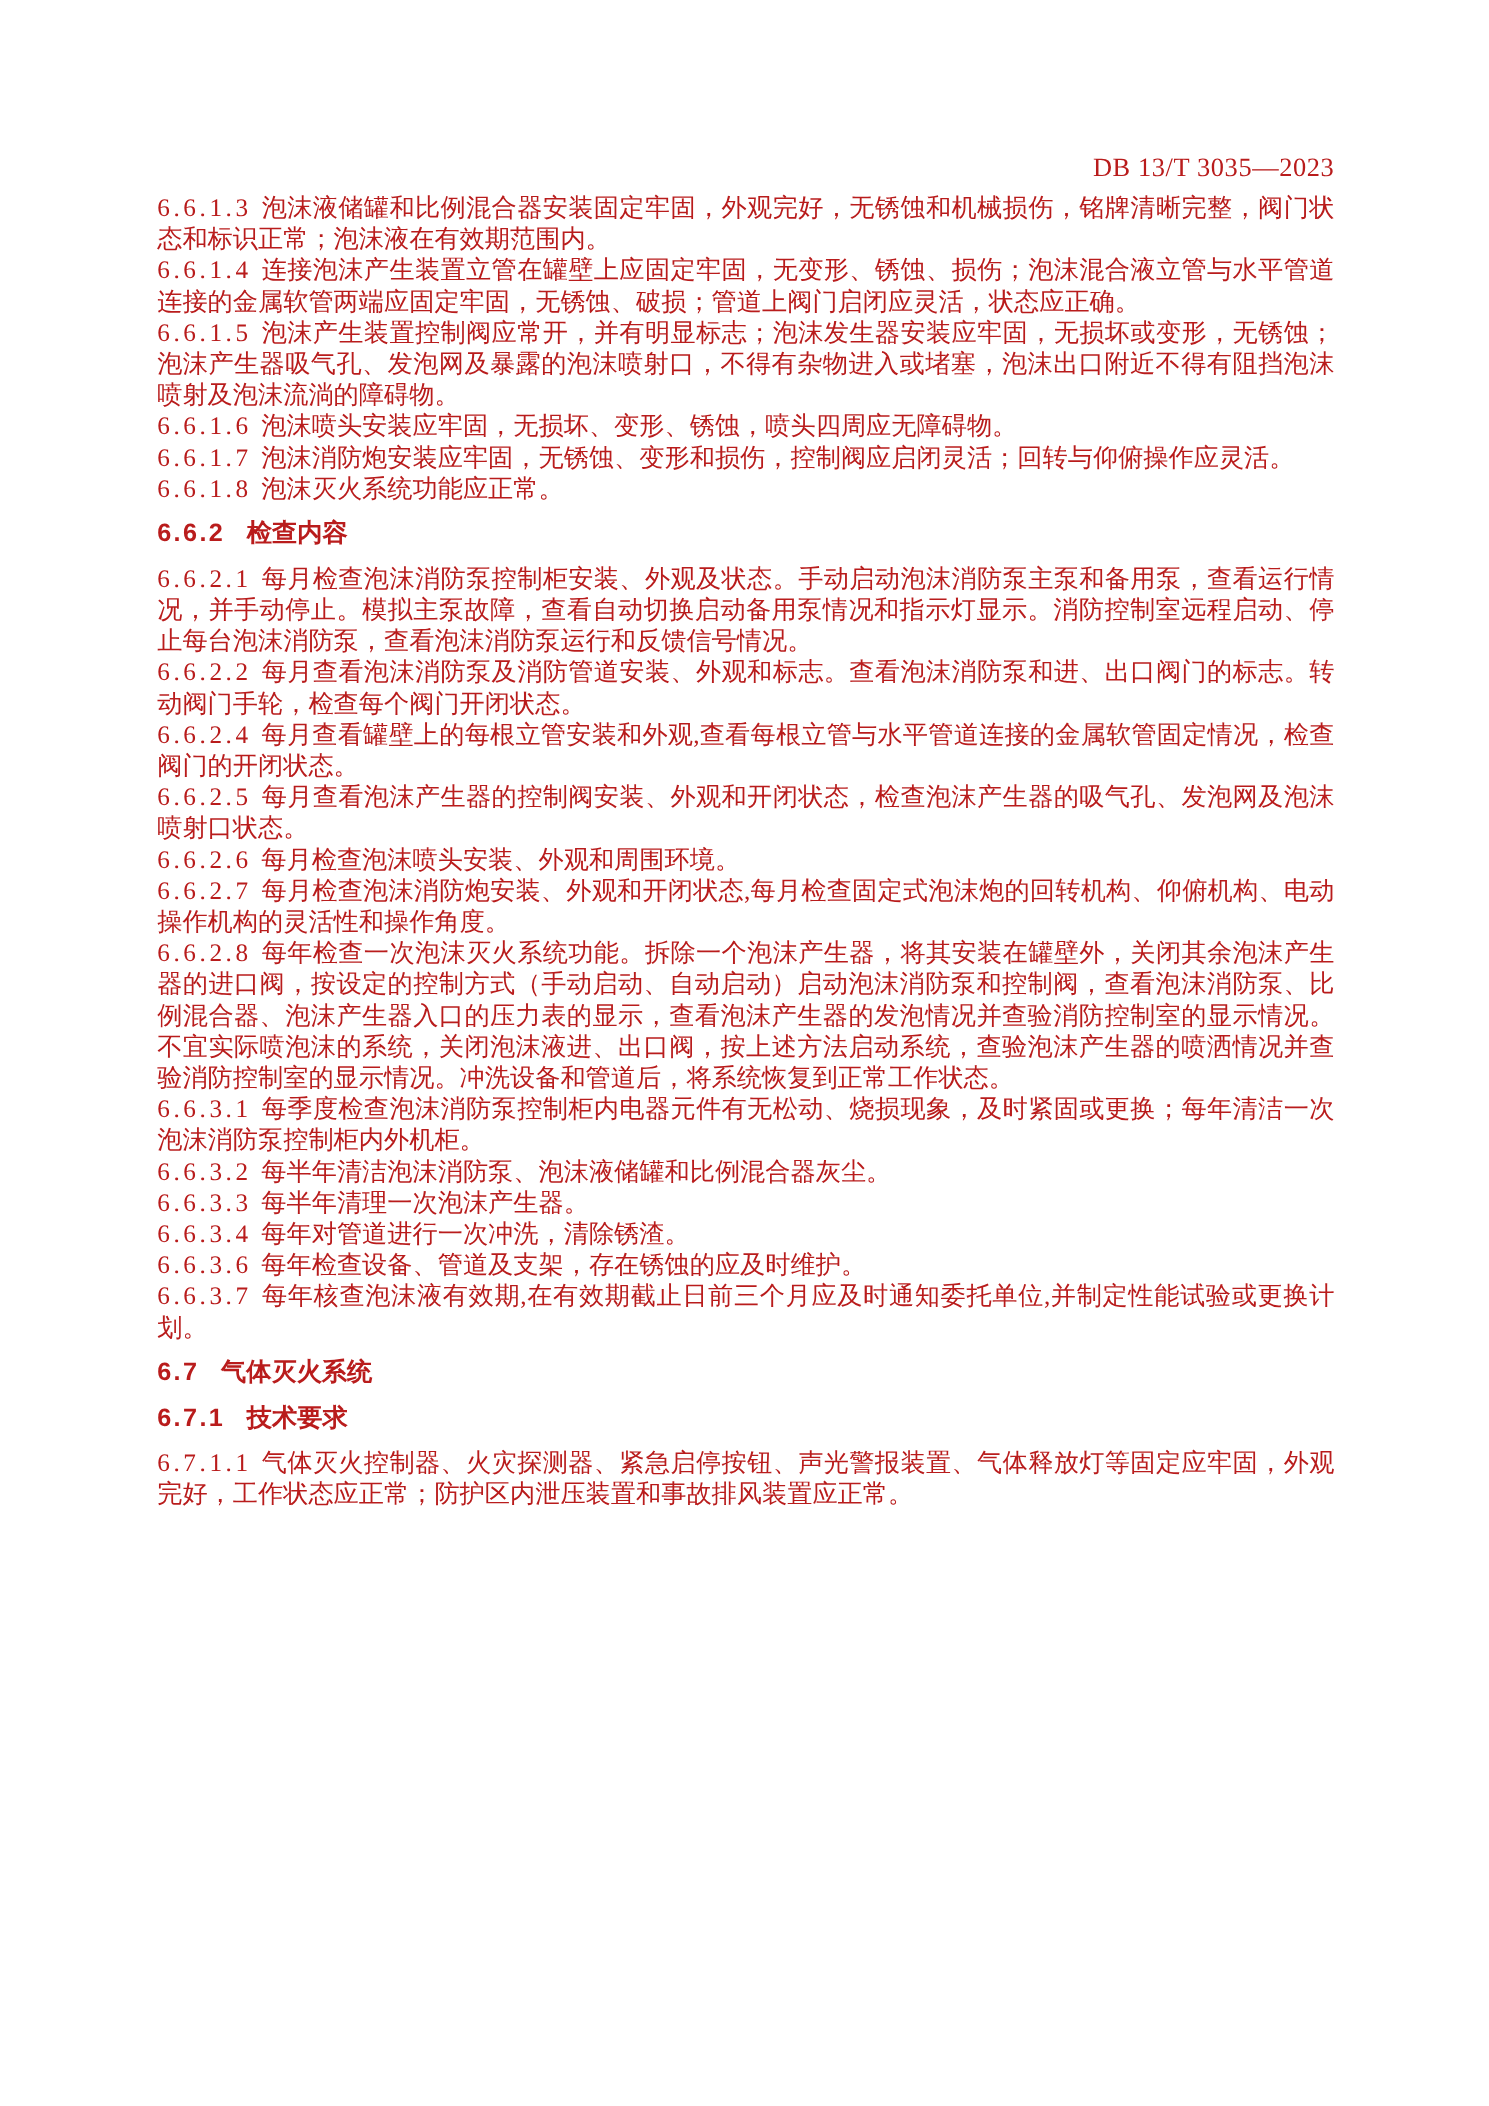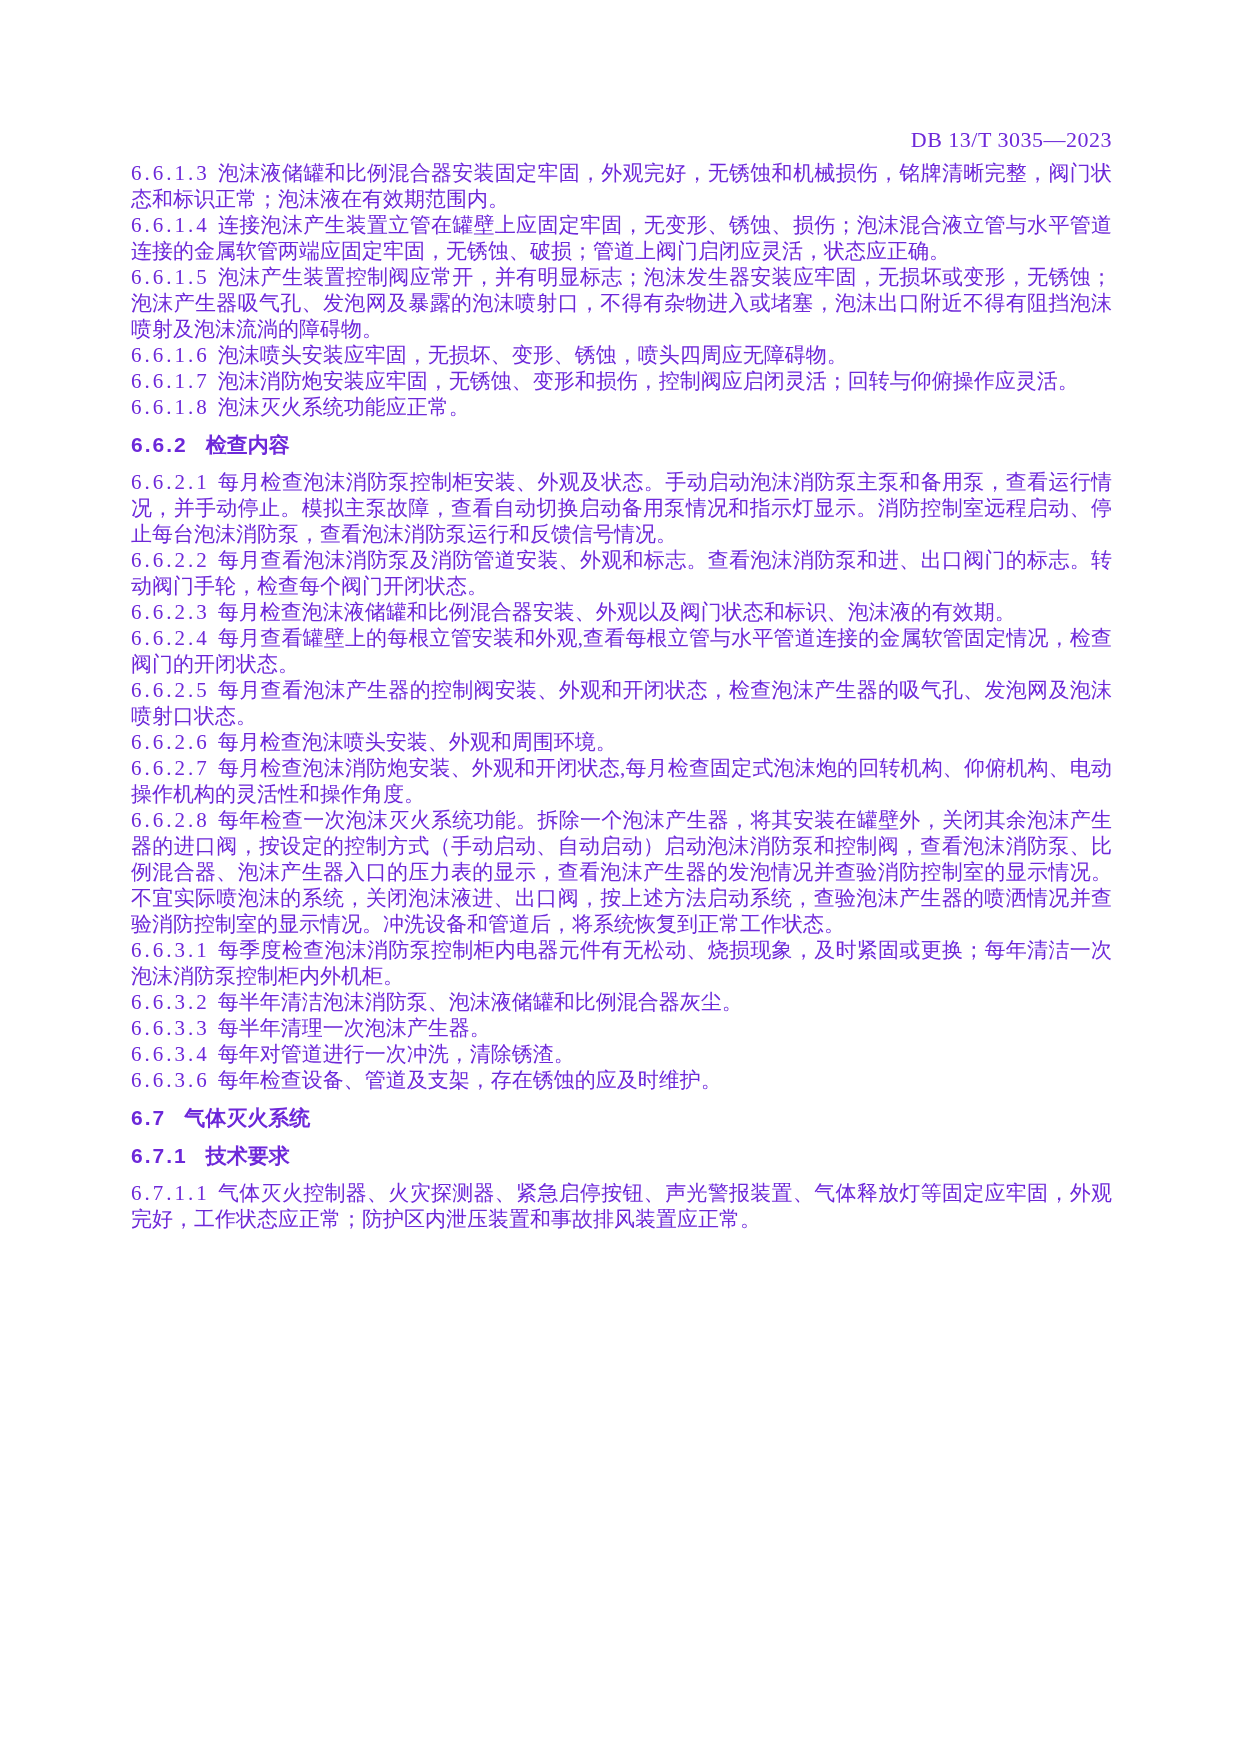--- a/index.html
+++ b/index.html
@@ -4,21 +4,21 @@
 <style>
   * { box-sizing: border-box; }
   html, body { margin: 0; padding: 0; }
   body { background: #ffffff; }
 
   .page {
     position: relative;
     width: 1241px;
     height: 1463px;
     background: #ffffff;
-    color: #6d28d9;
+    color: #b91c1c;
     font-family: "Liberation Serif", "DejaVu Serif", serif;
     overflow: hidden;
   }
 
   .doc-number {
     position: absolute;
     top: 127px;
     right: 129px;
     font-size: 22px;
     letter-spacing: 0.5px;
@@ -76,30 +76,30 @@
   <div class="doc-body">
       <p class="clause"><span class="num">6.6.1.3</span><span class="txt">泡沫液储罐和比例混合器安装固定牢固，外观完好，无锈蚀和机械损伤，铭牌清晰完整，阀门状态和标识正常；泡沫液在有效期范围内。</span></p>
       <p class="clause"><span class="num">6.6.1.4</span><span class="txt">连接泡沫产生装置立管在罐壁上应固定牢固，无变形、锈蚀、损伤；泡沫混合液立管与水平管道连接的金属软管两端应固定牢固，无锈蚀、破损；管道上阀门启闭应灵活，状态应正确。</span></p>
       <p class="clause"><span class="num">6.6.1.5</span><span class="txt">泡沫产生装置控制阀应常开，并有明显标志；泡沫发生器安装应牢固，无损坏或变形，无锈蚀；泡沫产生器吸气孔、发泡网及暴露的泡沫喷射口，不得有杂物进入或堵塞，泡沫出口附近不得有阻挡泡沫喷射及泡沫流淌的障碍物。</span></p>
       <p class="clause"><span class="num">6.6.1.6</span><span class="txt">泡沫喷头安装应牢固，无损坏、变形、锈蚀，喷头四周应无障碍物。</span></p>
       <p class="clause"><span class="num">6.6.1.7</span><span class="txt">泡沫消防炮安装应牢固，无锈蚀、变形和损伤，控制阀应启闭灵活；回转与仰俯操作应灵活。</span></p>
       <p class="clause"><span class="num">6.6.1.8</span><span class="txt">泡沫灭火系统功能应正常。</span></p>
       <h3 class="heading"><span class="num">6.6.2</span><span class="txt">检查内容</span></h3>
       <p class="clause"><span class="num">6.6.2.1</span><span class="txt">每月检查泡沫消防泵控制柜安装、外观及状态。手动启动泡沫消防泵主泵和备用泵，查看运行情况，并手动停止。模拟主泵故障，查看自动切换启动备用泵情况和指示灯显示。消防控制室远程启动、停止每台泡沫消防泵，查看泡沫消防泵运行和反馈信号情况。</span></p>
       <p class="clause"><span class="num">6.6.2.2</span><span class="txt">每月查看泡沫消防泵及消防管道安装、外观和标志。查看泡沫消防泵和进、出口阀门的标志。转动阀门手轮，检查每个阀门开闭状态。</span></p>
-      <p class="clause"><span class="num">6.6.2.3</span><span class="txt">每月检查泡沫液储罐和比例混合器安装、外观以及阀门状态和标识、泡沫液的有效期。</span></p>
       <p class="clause"><span class="num">6.6.2.4</span><span class="txt">每月查看罐壁上的每根立管安装和外观,查看每根立管与水平管道连接的金属软管固定情况，检查阀门的开闭状态。</span></p>
       <p class="clause"><span class="num">6.6.2.5</span><span class="txt">每月查看泡沫产生器的控制阀安装、外观和开闭状态，检查泡沫产生器的吸气孔、发泡网及泡沫喷射口状态。</span></p>
       <p class="clause"><span class="num">6.6.2.6</span><span class="txt">每月检查泡沫喷头安装、外观和周围环境。</span></p>
       <p class="clause"><span class="num">6.6.2.7</span><span class="txt">每月检查泡沫消防炮安装、外观和开闭状态,每月检查固定式泡沫炮的回转机构、仰俯机构、电动操作机构的灵活性和操作角度。</span></p>
       <p class="clause"><span class="num">6.6.2.8</span><span class="txt">每年检查一次泡沫灭火系统功能。拆除一个泡沫产生器，将其安装在罐壁外，关闭其余泡沫产生器的进口阀，按设定的控制方式（手动启动、自动启动）启动泡沫消防泵和控制阀，查看泡沫消防泵、比例混合器、泡沫产生器入口的压力表的显示，查看泡沫产生器的发泡情况并查验消防控制室的显示情况。不宜实际喷泡沫的系统，关闭泡沫液进、出口阀，按上述方法启动系统，查验泡沫产生器的喷洒情况并查验消防控制室的显示情况。冲洗设备和管道后，将系统恢复到正常工作状态。</span></p>
       <p class="clause"><span class="num">6.6.3.1</span><span class="txt">每季度检查泡沫消防泵控制柜内电器元件有无松动、烧损现象，及时紧固或更换；每年清洁一次泡沫消防泵控制柜内外机柜。</span></p>
       <p class="clause"><span class="num">6.6.3.2</span><span class="txt">每半年清洁泡沫消防泵、泡沫液储罐和比例混合器灰尘。</span></p>
       <p class="clause"><span class="num">6.6.3.3</span><span class="txt">每半年清理一次泡沫产生器。</span></p>
       <p class="clause"><span class="num">6.6.3.4</span><span class="txt">每年对管道进行一次冲洗，清除锈渣。</span></p>
       <p class="clause"><span class="num">6.6.3.6</span><span class="txt">每年检查设备、管道及支架，存在锈蚀的应及时维护。</span></p>
+      <p class="clause"><span class="num">6.6.3.7</span><span class="txt">每年核查泡沫液有效期,在有效期截止日前三个月应及时通知委托单位,并制定性能试验或更换计划。</span></p>
       <h3 class="heading"><span class="num">6.7</span><span class="txt">气体灭火系统</span></h3>
       <h3 class="heading"><span class="num">6.7.1</span><span class="txt">技术要求</span></h3>
       <p class="clause"><span class="num">6.7.1.1</span><span class="txt">气体灭火控制器、火灾探测器、紧急启停按钮、声光警报装置、气体释放灯等固定应牢固，外观完好，工作状态应正常；防护区内泄压装置和事故排风装置应正常。</span></p>
     </div>
 
   <div class="page-number">7</div>
 </div>
 
 </body></html>

